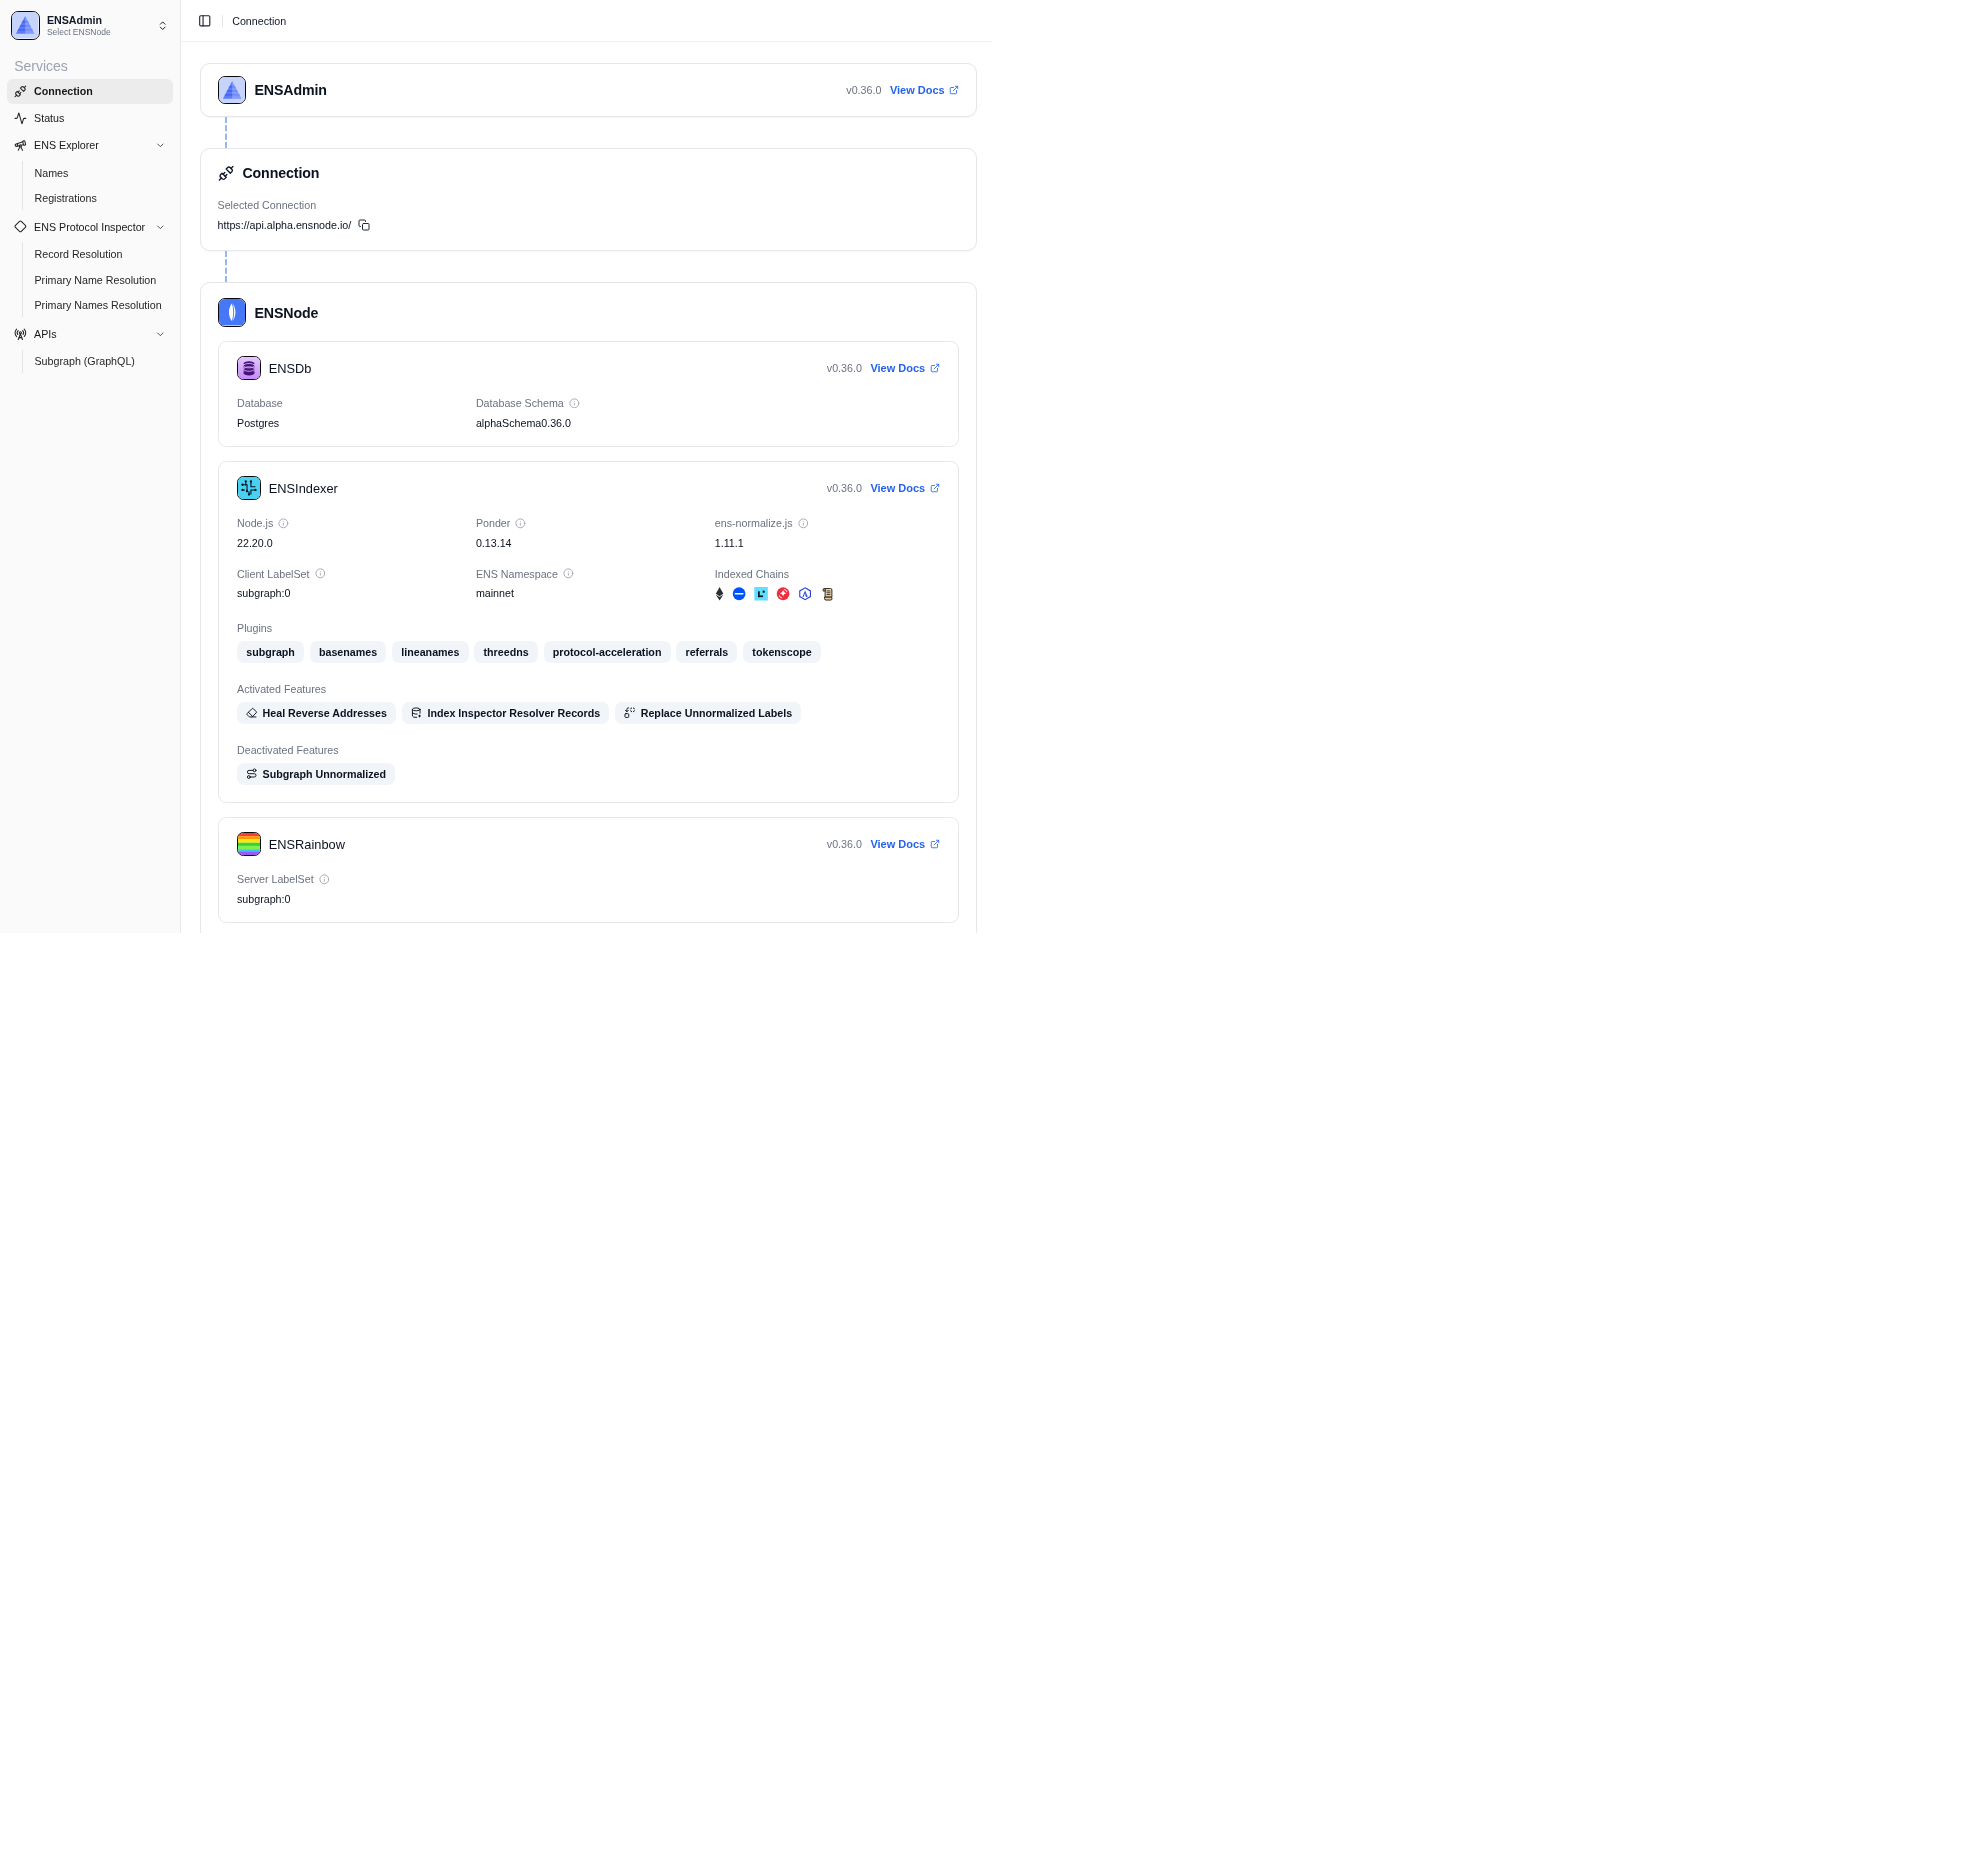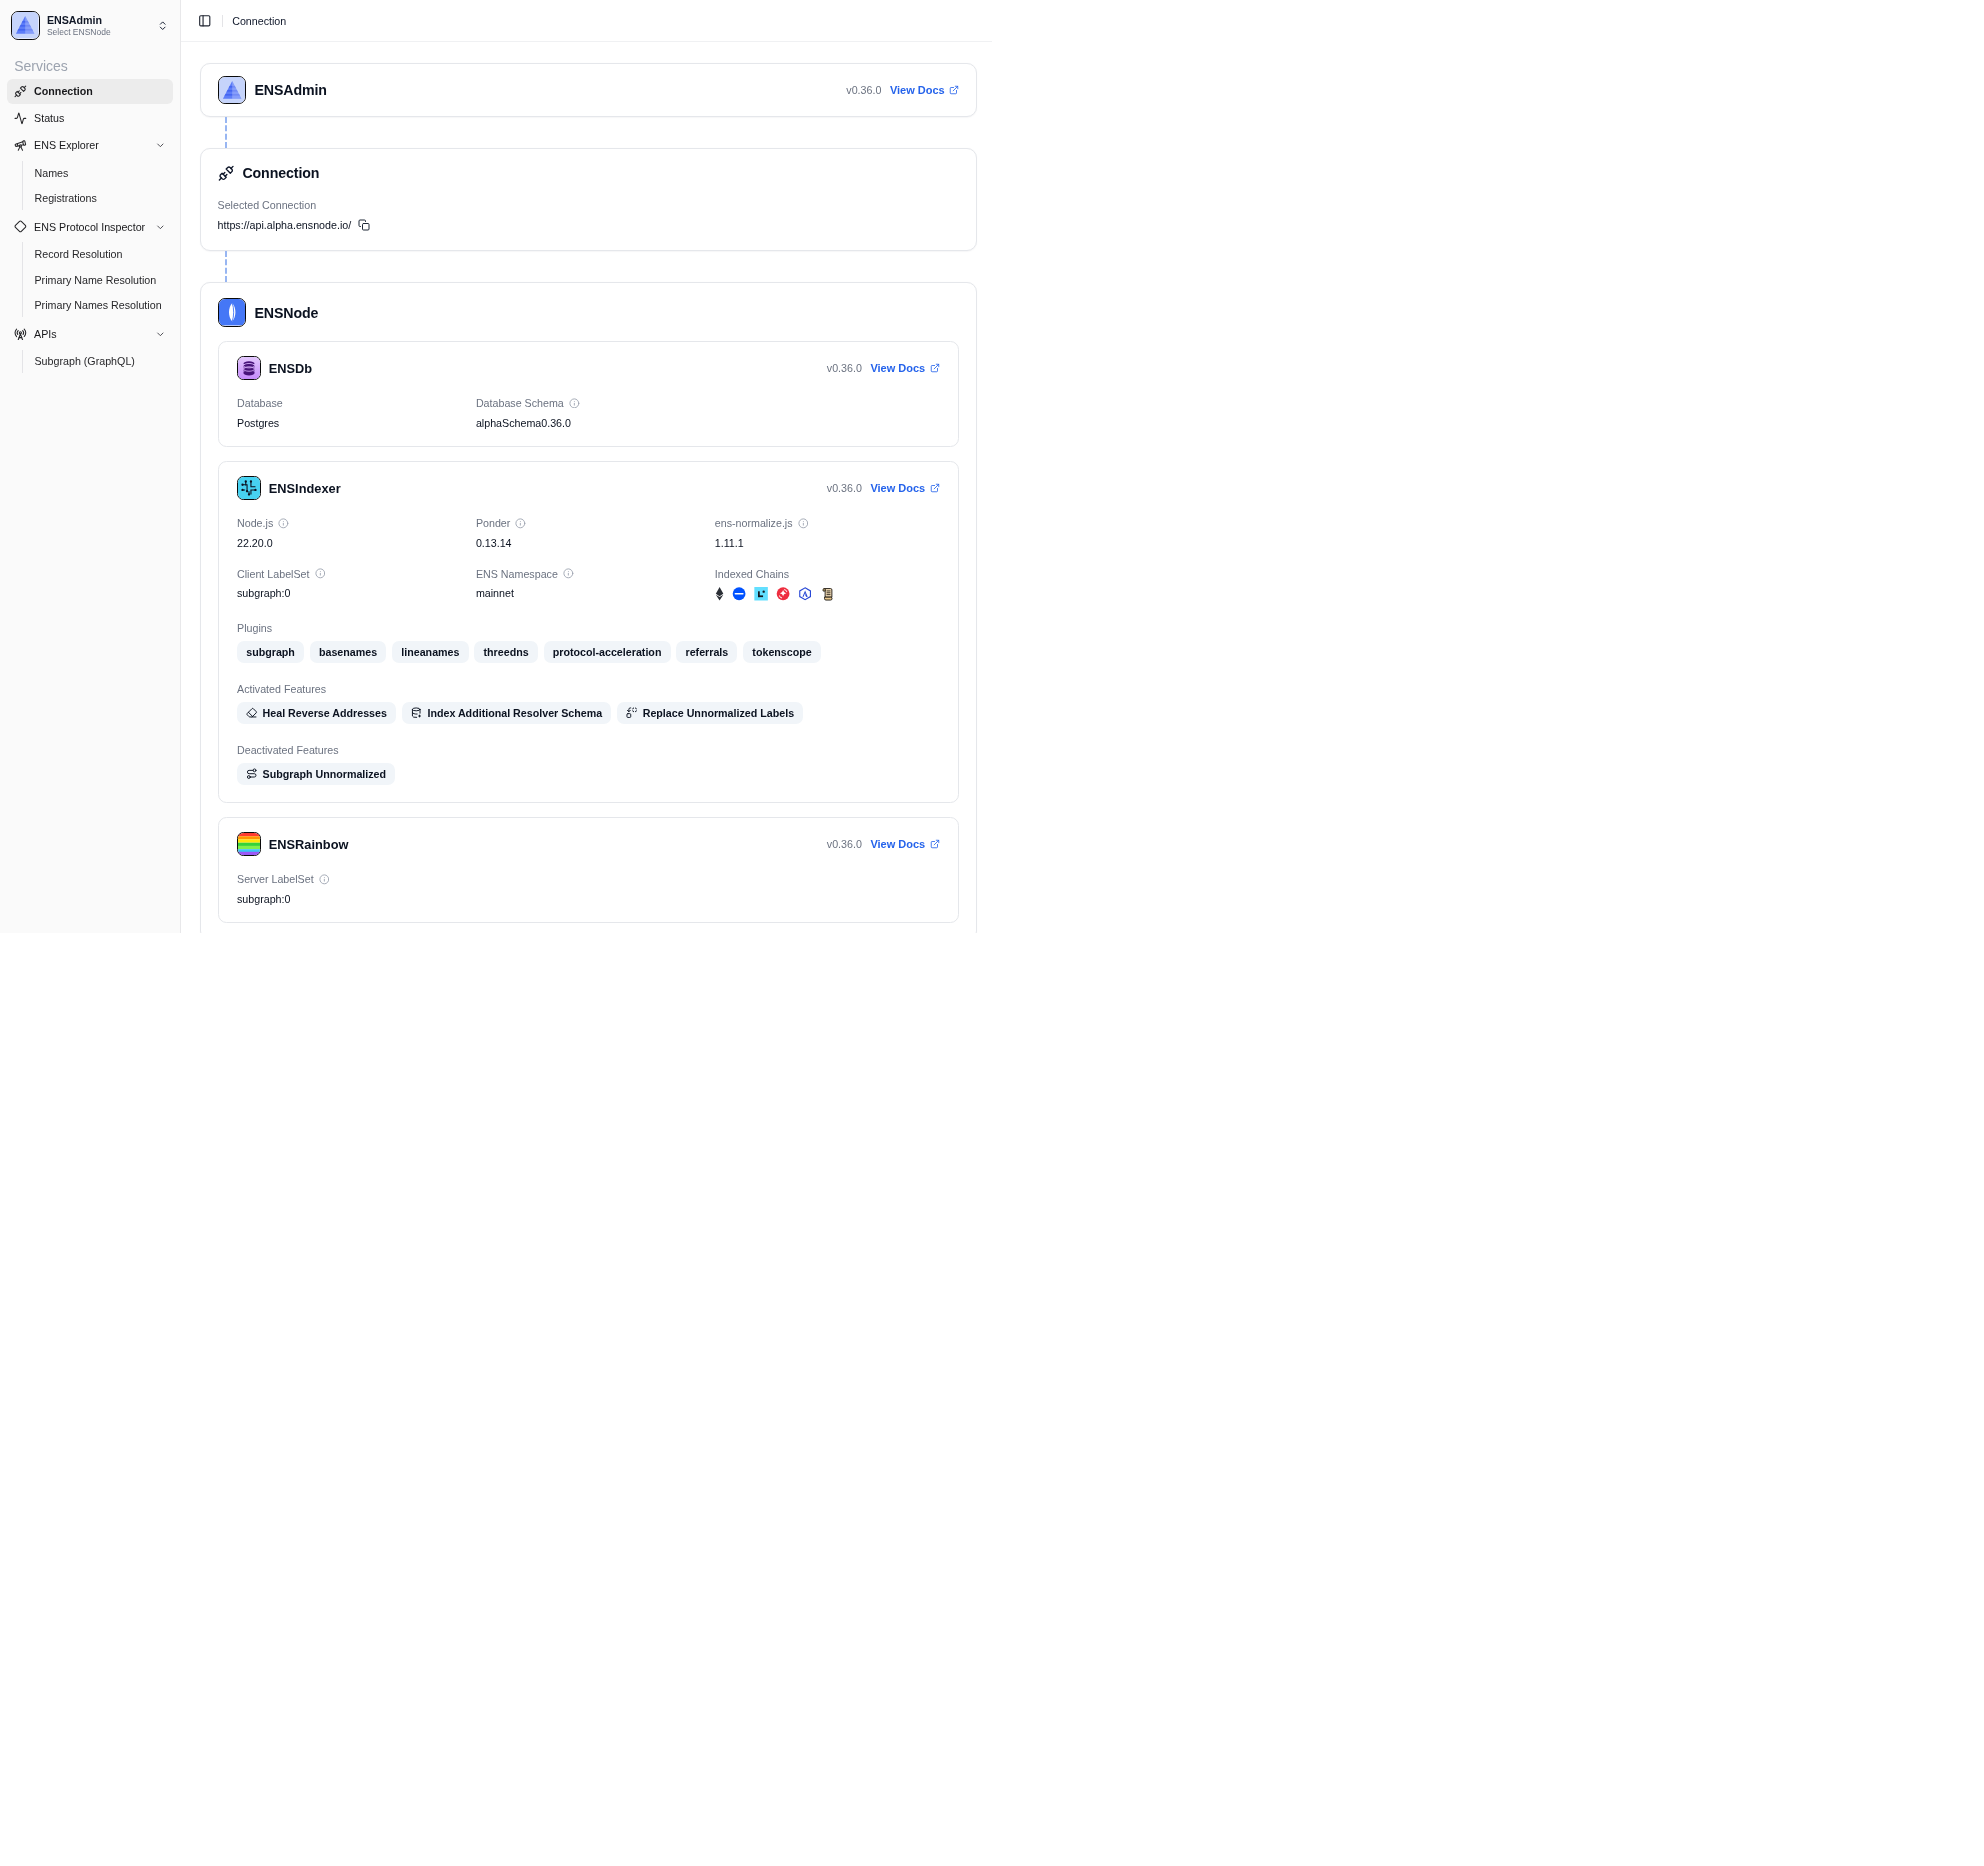--- a/index.html
+++ b/index.html
@@ -49,21 +49,21 @@
   .connection-card { padding:15.6px 17px 18.5px; }
   .field-label { font-size:10.7px; font-weight:500; color:#6b7280; display:flex; align-items:center; gap:5px; }
   .field-value { font-size:10.7px; color:#0b1220; margin-top:7.8px; display:flex; align-items:center; gap:7.1px; }
   .info-ic { width:10.7px; height:10.7px; color:#9ca3af; cursor:pointer; }
   .copy-btn { width:12px; height:12px; color:#1f2937; cursor:pointer; }
 
   .ensnode-card { padding:15.6px 17px 17px; }
   .inner-card { border:0.7px solid #e5e7eb; border-radius:8.5px; padding:14.2px 18.5px 17px; margin-top:14.2px; background:#fff; }
   .inner-card:first-of-type { margin-top:17px; }
   .inner-head { display:flex; align-items:center; gap:7.8px; }
-  .inner-title { font-size:12.8px; font-weight:700; color:#0b1220; }
+  .inner-title { font-size:12.8px; font-weight:400; color:#0b1220; }
   .mini-badge { width:24px; height:24px; border-radius:6.4px; border:1.8px solid #0a0a0a; overflow:hidden; flex:none; }
   .mini-badge svg { display:block; width:100%; height:100%; }
   .fgrid { display:grid; grid-template-columns:1fr 1fr 1fr; column-gap:14.2px; row-gap:18.5px; margin-top:17px; }
   .chains { display:flex; align-items:center; gap:7.8px; margin-top:6.4px; height:15.6px; }
   .chains svg { height:13.5px; }
 
   .block-label { font-size:10.7px; font-weight:500; color:#6b7280; margin-top:20px; }
   .chip-row { display:flex; flex-wrap:wrap; gap:5.7px; margin-top:7.1px; }
   .chip { background:#f1f5f9; border-radius:7.1px; padding:5px 9.2px; font-size:10.7px; font-weight:700; color:#0b1220; display:flex; align-items:center; gap:5px; }
   .chip .cicon { width:11.4px; height:11.4px; color:#0b1220; }
@@ -517,21 +517,21 @@
             <span class="chip">
               <svg class="stroke cicon" viewBox="0 0 24 24">
                   <use href="#ic-eraser"></use>
                 </svg>
               <span>Heal Reverse Addresses</span>
             </span>
             <span class="chip">
               <svg class="stroke cicon" viewBox="0 0 24 24">
                   <use href="#ic-dbplus"></use>
                 </svg>
-              <span>Index Additional Resolver Schema</span>
+              <span>Index Inspector Resolver Records</span>
             </span>
             <span class="chip">
               <svg class="stroke cicon" viewBox="0 0 24 24">
                   <use href="#ic-replace"></use>
                 </svg>
               <span>Replace Unnormalized Labels</span>
             </span>
           </div>
 
           <div class="block-label">Deactivated Features</div>

